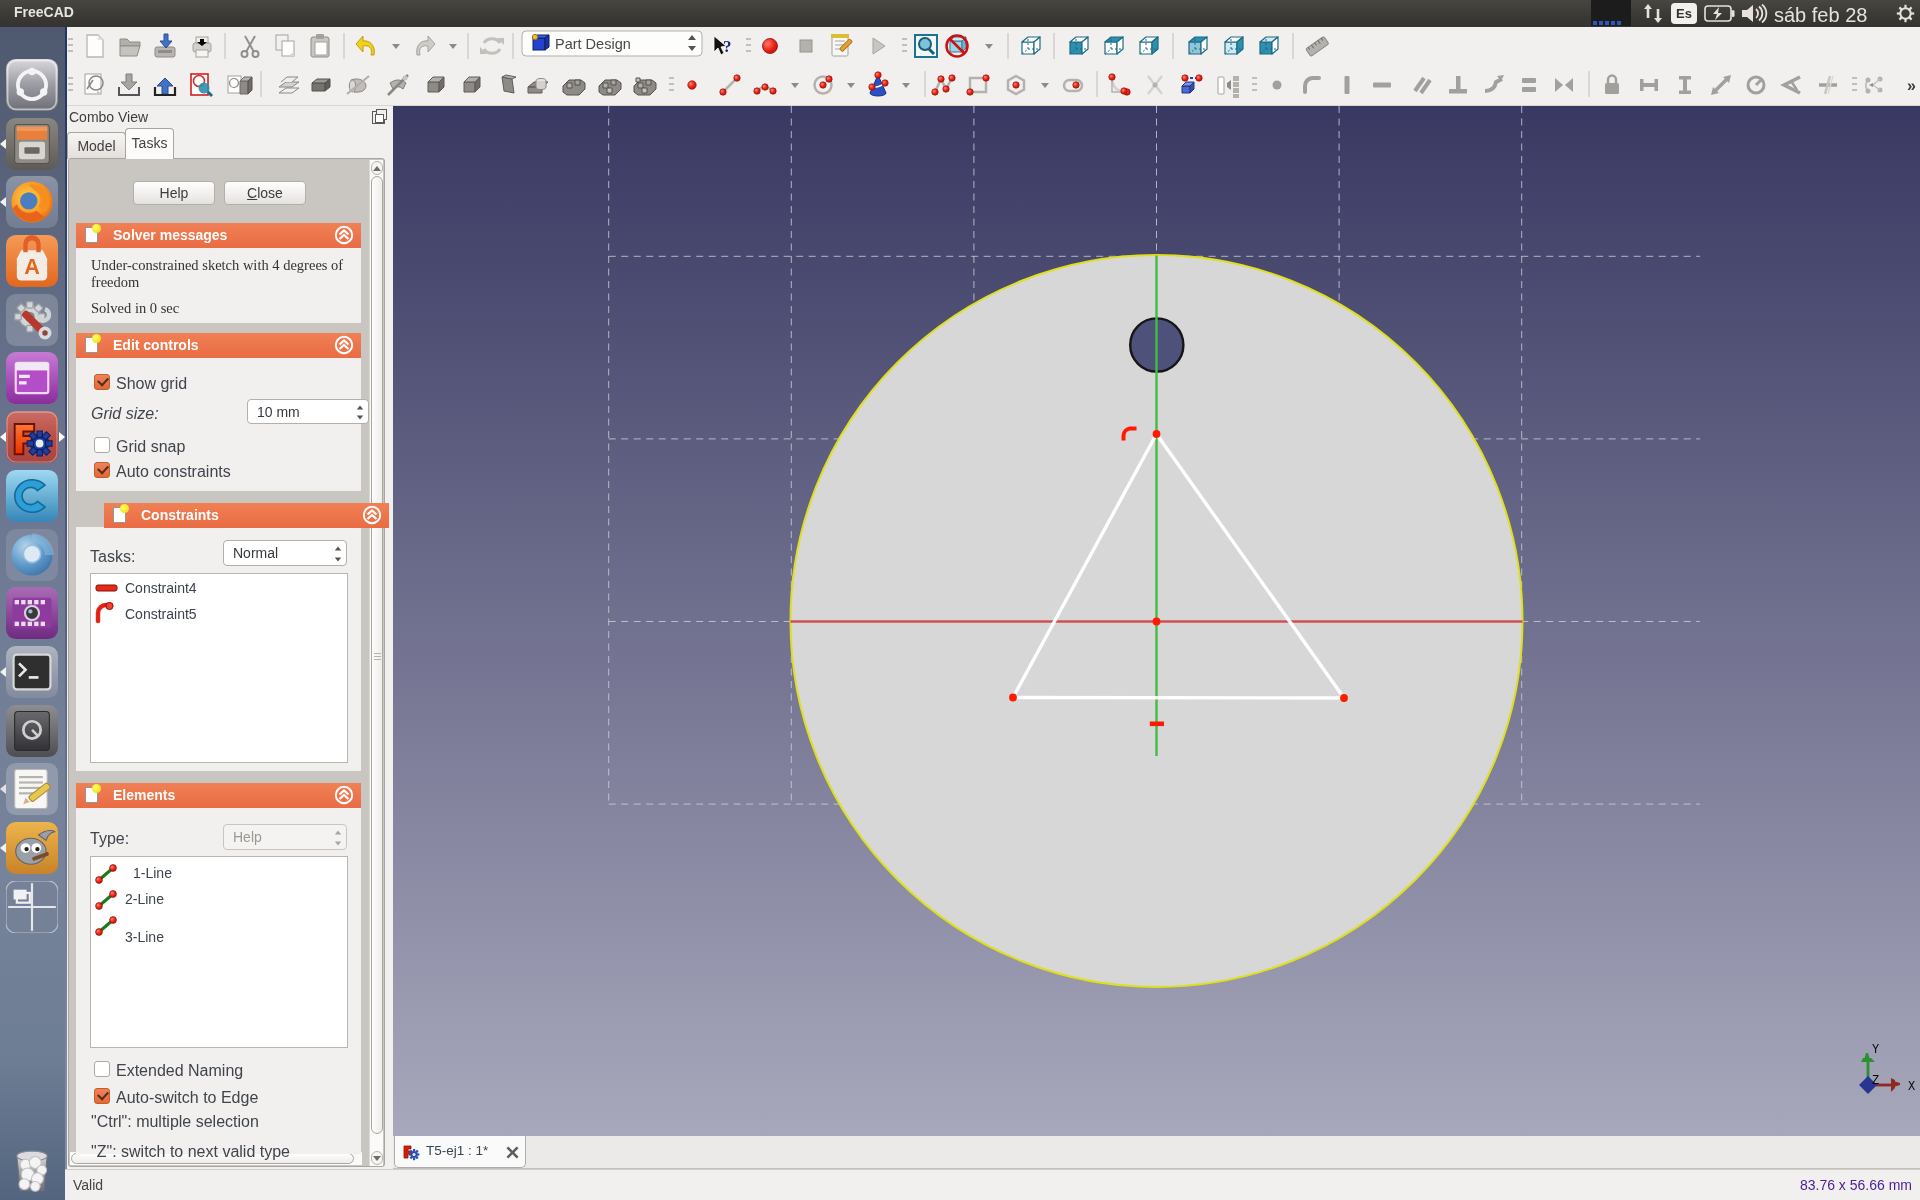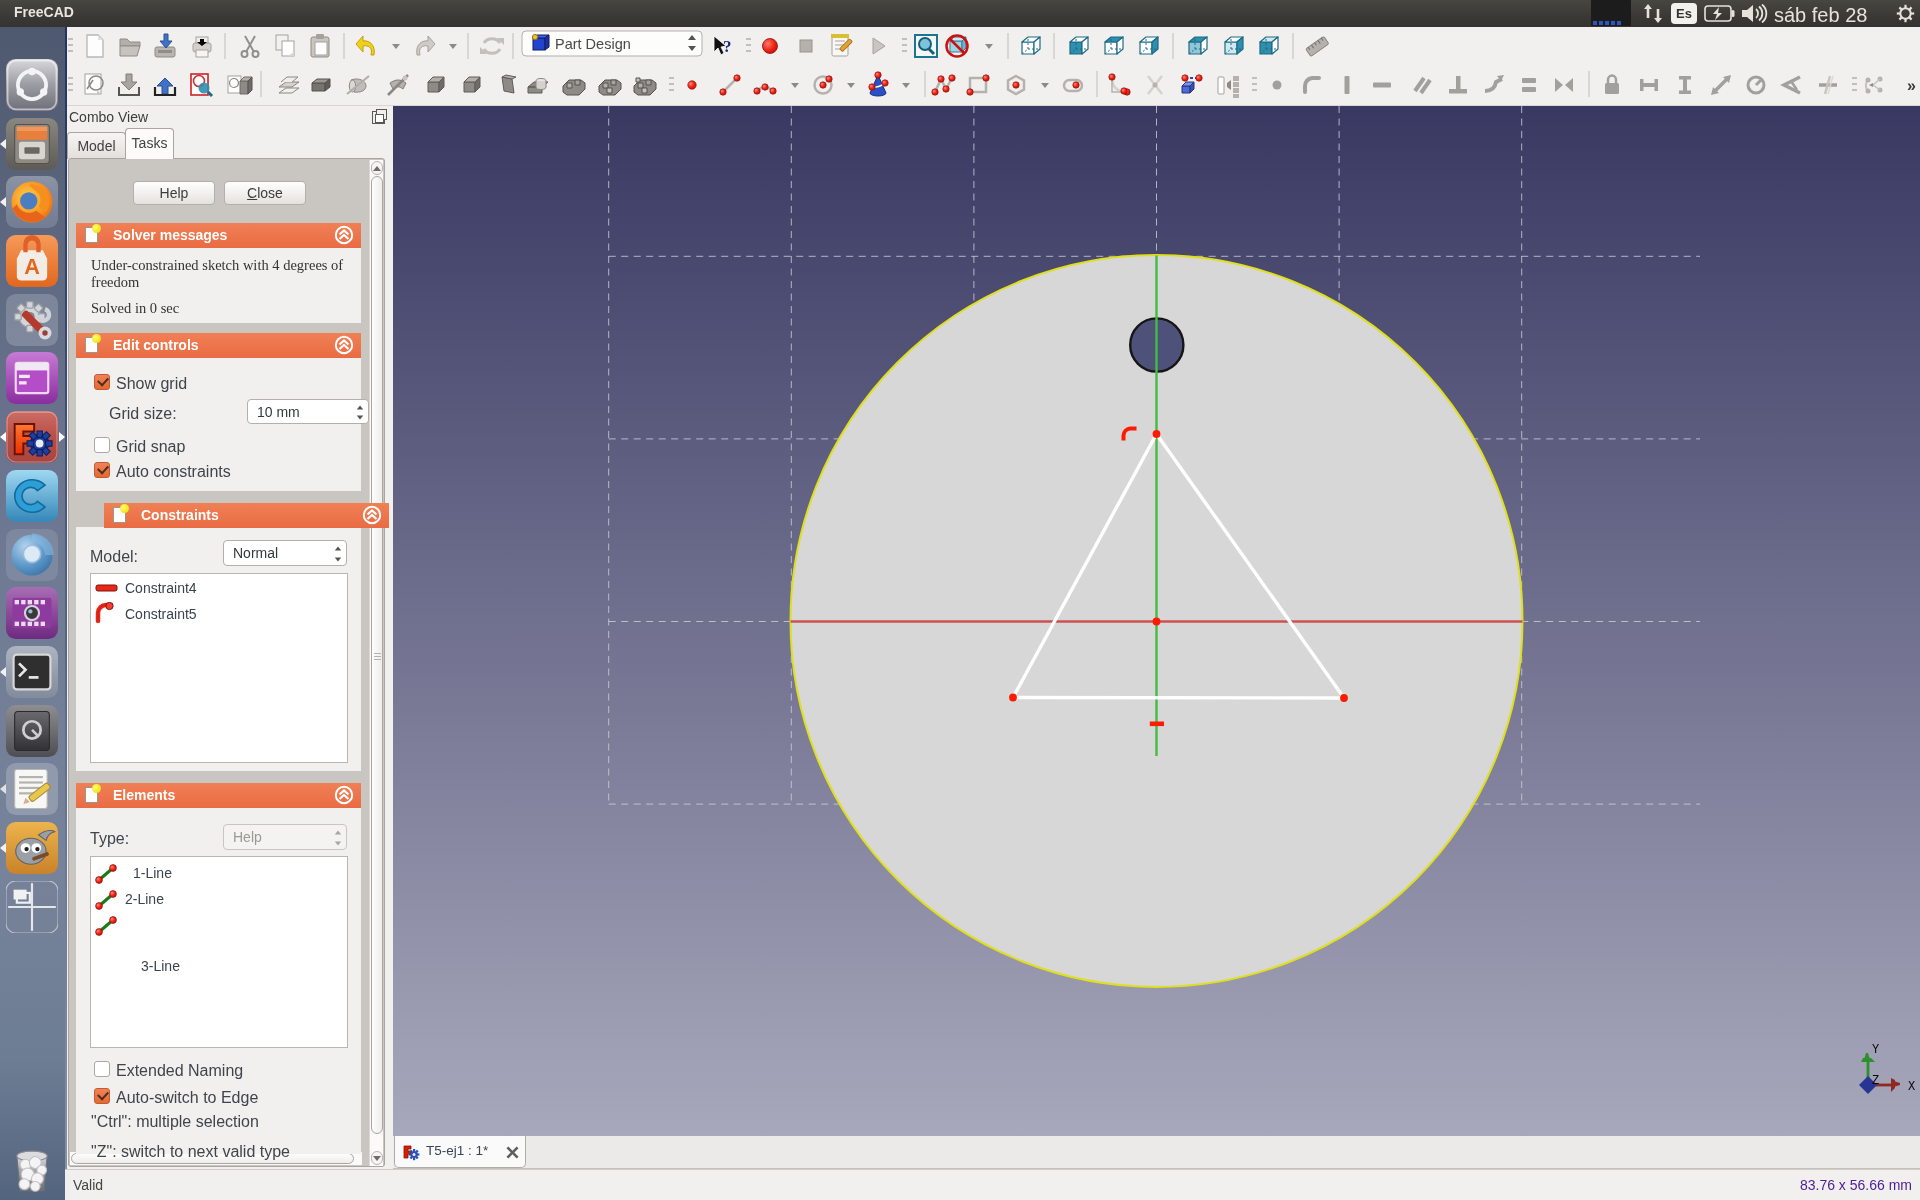--- a/index.html
+++ b/index.html
@@ -894,31 +894,31 @@
             <circle cx="10" cy="10" r="8.2" fill="none" stroke="#fff" stroke-width="2"></circle>
             <path d="M5.5 9.5 L10 5.5 L14.5 9.5" fill="none" stroke="#fff" stroke-width="2.2"></path>
             <path d="M5.5 14 L10 10 L14.5 14" fill="none" stroke="#fff" stroke-width="2.2"></path>
           </svg></div>
         <div class="btn" style="left:64px;">Help</div>
         <div class="btn" style="left:155px;"><span style="text-decoration:underline">C</span>lose</div>
         <div class="abs serif" style="left:22px;top:98px;width:292px;">Under-constrained sketch with 4 degrees of freedom</div>
         <div class="abs serif" style="left:22px;top:141px;">Solved in 0 sec</div>
         <div class="cb on" style="left:25px;top:215px;"></div>
         <div class="pl" style="left:47px;top:216px;">Show grid</div>
-        <div class="pl" style="left:40px;top:246px;">Grid size:</div>
+        <div class="pl" style="left:22px;top:246px;font-style:italic;">Grid size:</div>
         <div class="spin" style="left:154px;top:240px;width:122px;height:25px;margin-left:24px;">
           <span class="v">10 mm</span>
           <div class="ar uarr" style="top:5px;transform:scale(0.8);"></div>
           <div class="ar darr" style="top:15px;transform:scale(0.8);"></div>
         </div>
         <div class="cb" style="left:25px;top:278px;"></div>
         <div class="pl" style="left:47px;top:279px;">Grid snap</div>
         <div class="cb on" style="left:25px;top:303px;"></div>
         <div class="pl" style="left:47px;top:304px;">Auto constraints</div>
-        <div class="pl" style="left:21px;top:389px;">Model:</div>
+        <div class="pl" style="left:21px;top:389px;">Tasks:</div>
         <div class="spin" style="left:154px;top:381px;width:124px;height:26px;">
           <span class="v">Normal</span>
           <div class="ar uarr" style="top:5px;transform:scale(0.8);"></div>
           <div class="ar darr" style="top:16px;transform:scale(0.8);"></div>
         </div>
         <div class="listbox" style="left:21px;top:414px;width:258px;height:190px;"></div>
         <svg class="abs" style="left:26px;top:424px" width="24" height="11" viewBox="0 0 24 11">
           <rect x="1" y="2" width="21" height="6" rx="2" fill="#e8281a" stroke="#7e1408"></rect>
         </svg>
         <div class="li" style="left:56px;top:421px;">Constraint4</div>
@@ -945,21 +945,21 @@
           <line x1="4" y1="16" x2="18" y2="4" stroke="#1a7a1a" stroke-width="3"></line>
           <circle cx="4" cy="16" r="3.4" fill="url(#grdot)" stroke="#8c1010" stroke-width="0.7"></circle>
           <circle cx="18" cy="4" r="3.4" fill="url(#grdot)" stroke="#8c1010" stroke-width="0.7"></circle>
         </svg>
         <div class="li" style="left:56px;top:732px;">2-Line</div>
         <svg class="abs" style="left:26px;top:757px" width="22" height="20" viewBox="0 0 22 20">
           <line x1="4" y1="16" x2="18" y2="4" stroke="#1a7a1a" stroke-width="3"></line>
           <circle cx="4" cy="16" r="3.4" fill="url(#grdot)" stroke="#8c1010" stroke-width="0.7"></circle>
           <circle cx="18" cy="4" r="3.4" fill="url(#grdot)" stroke="#8c1010" stroke-width="0.7"></circle>
         </svg>
-        <div class="li" style="left:56px;top:799px;margin-left:16px;">3-Line</div>
+        <div class="li" style="left:56px;top:770px;">3-Line</div>
         <div class="cb" style="left:25px;top:902px;"></div>
         <div class="pl" style="left:47px;top:903px;">Extended Naming</div>
         <div class="cb on" style="left:25px;top:929px;"></div>
         <div class="pl" style="left:47px;top:930px;">Auto-switch to Edge</div>
         <div class="pl" style="left:22px;top:954px;">"Ctrl": multiple selection</div>
         <div class="pl" style="left:22px;top:984px;">"Z": switch to next valid type</div>
       </div>
     </div>
 <div id="viewport" class="abs"><svg width="1527" height="1030" viewBox="0 0 1527 1030">
         <defs>

